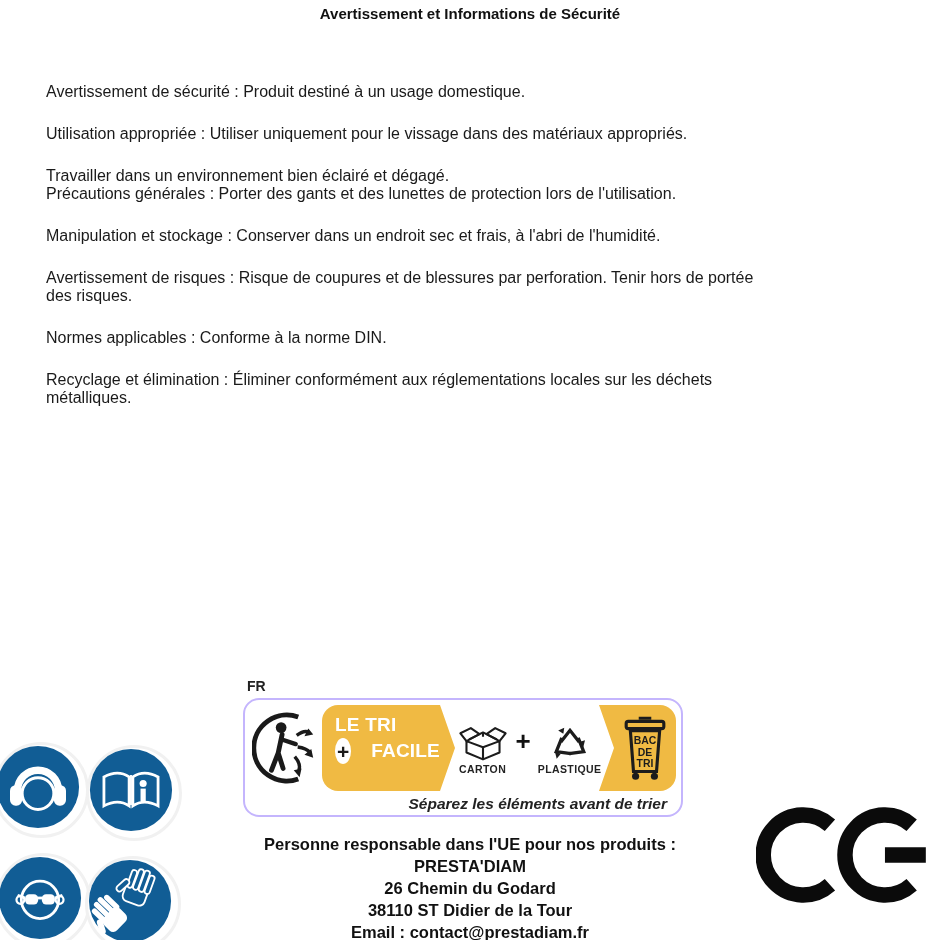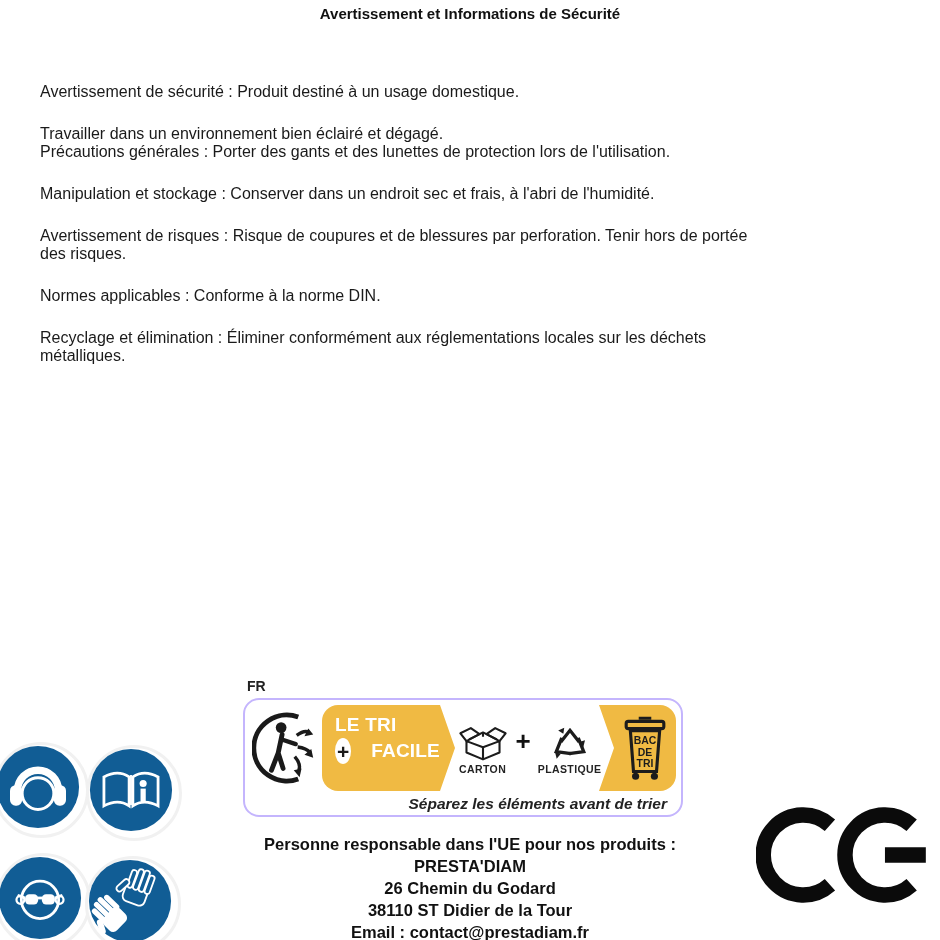--- a/index.html
+++ b/index.html
@@ -1,20 +1,20 @@
 <!DOCTYPE html>
 <html><head>
 <meta charset="utf-8">
 <style>
   html,body{margin:0;padding:0;background:#fff;}
   .page{position:relative;width:940px;height:940px;overflow:hidden;background:#fff;
         font-family:"Liberation Sans",sans-serif;color:#1a1a1a;}
   .title{position:absolute;top:5px;left:0;right:0;margin:0;text-align:center;
          font-size:15px;font-weight:bold;color:#111;}
-  .content{position:absolute;top:59px;left:40px;width:880px;}
+  .content{position:absolute;top:59px;left:46px;width:880px;}
   .para{margin:0 0 24px 0;font-size:16.5px;line-height:22px;color:#151515;}
 
   
   .picto{position:absolute;width:90px;height:90px;border-radius:50%;
          border:3px solid #f1f1f1;background:#fff;}
   .picto svg{display:block;}
   #picto-ear{left:-7px;top:742px;}
   #picto-book{left:86px;top:745px;}
   #picto-eye{left:-5px;top:853px;}
   #picto-glove{left:85px;top:856px;}
@@ -61,20 +61,21 @@
 
   <h1 class="title">Avertissement et Informations de Sécurité</h1>
 
   <div class="content">
     <p class="para">
       </p>
       <div>Avertissement de sécurité : Produit destiné à un usage domestique.</div>
     <p></p>
     <p class="para">
       </p>
+      <div>Utilisation appropriée : Utiliser uniquement pour le vissage dans des matériaux appropriés.</div>
     <p></p>
     <p class="para">
       </p>
       <div>Travailler dans un environnement bien éclairé et dégagé.</div>
       <div>Précautions générales : Porter des gants et des lunettes de protection lors de l'utilisation.</div>
     <p></p>
     <p class="para">
       </p>
       <div>Manipulation et stockage : Conserver dans un endroit sec et frais, à l'abri de l'humidité.</div>
     <p></p>

